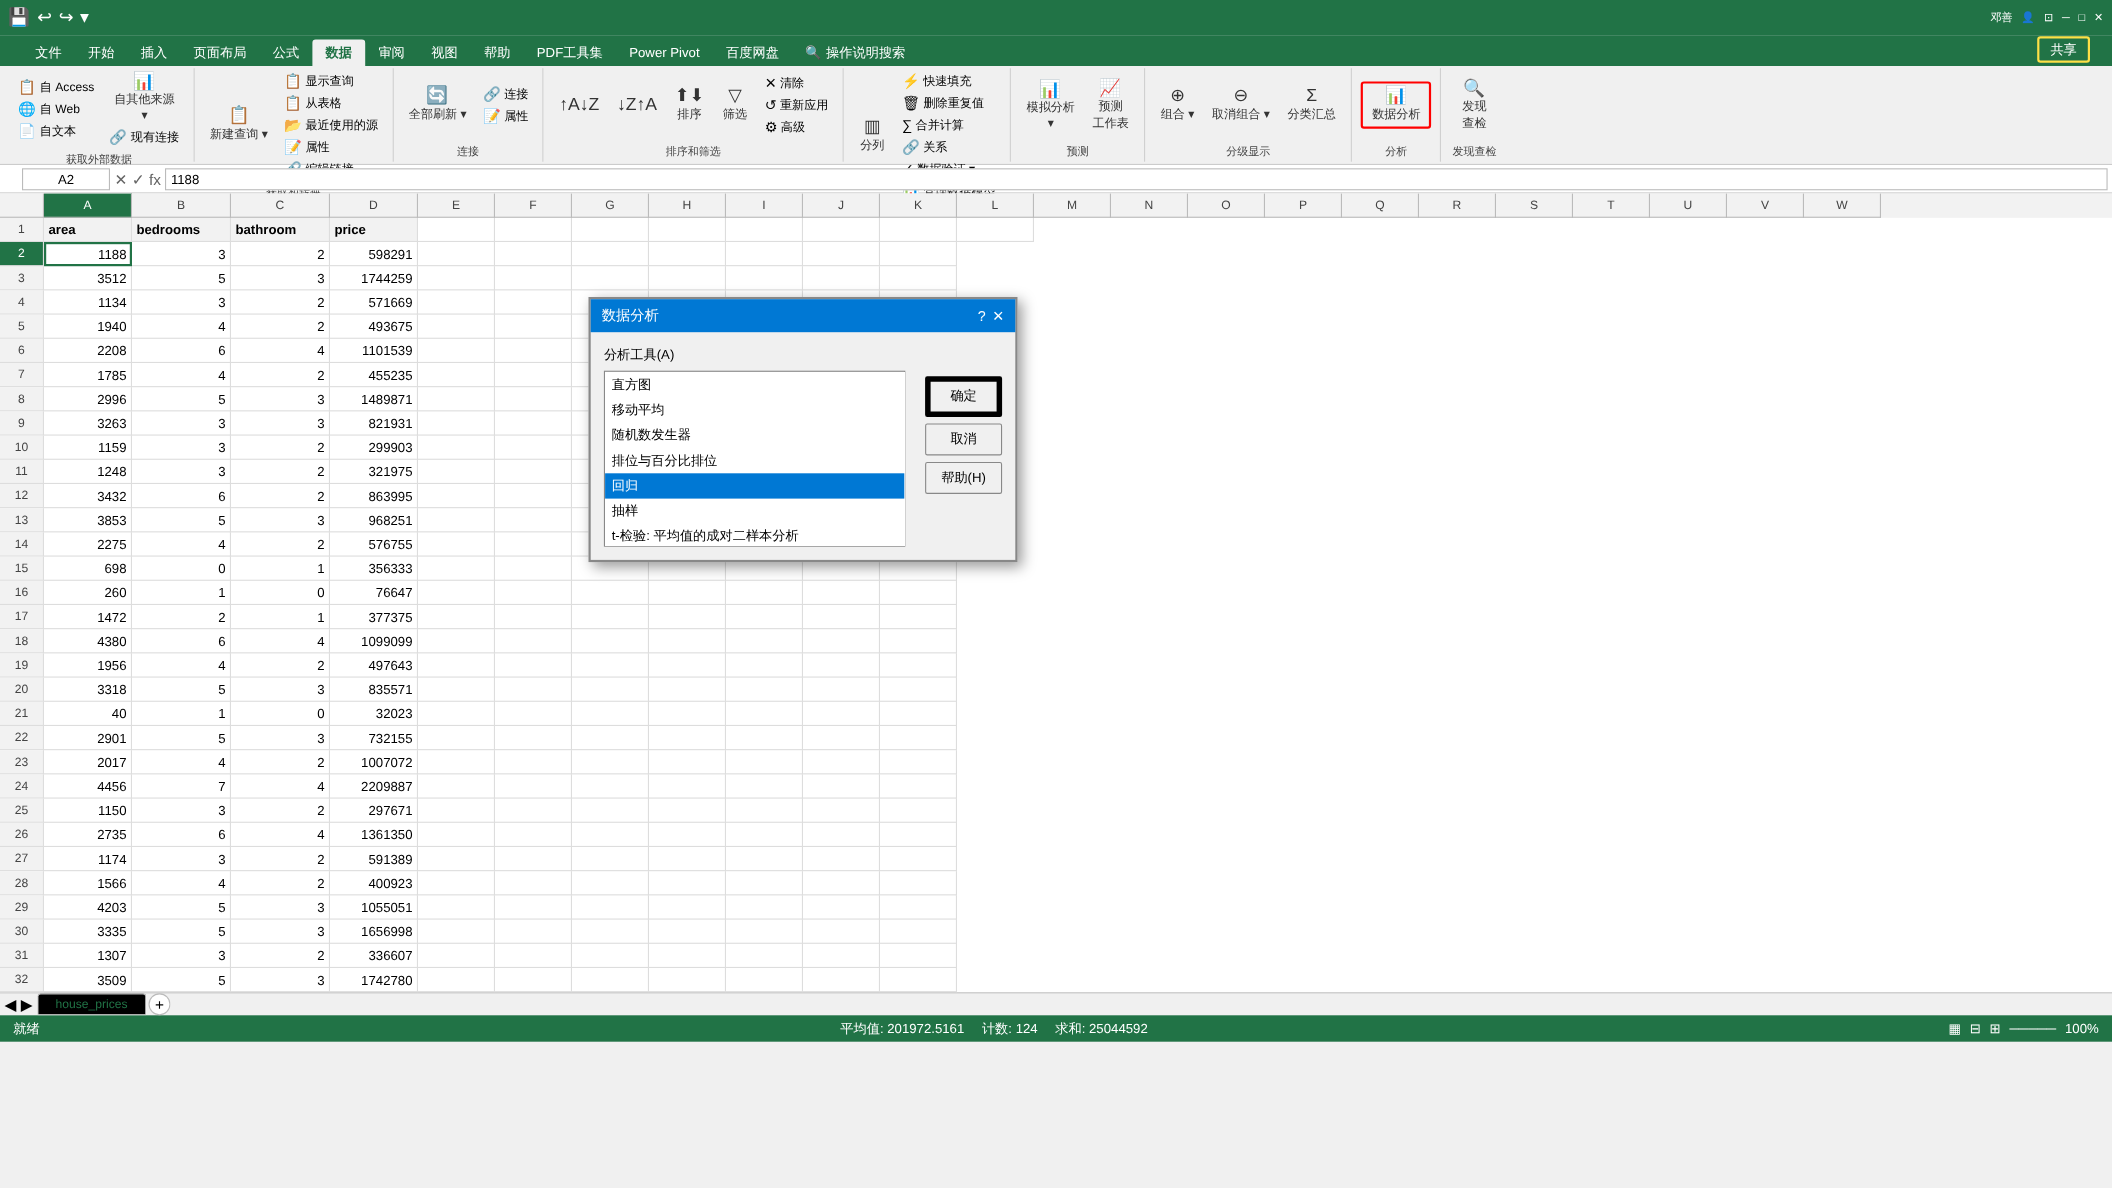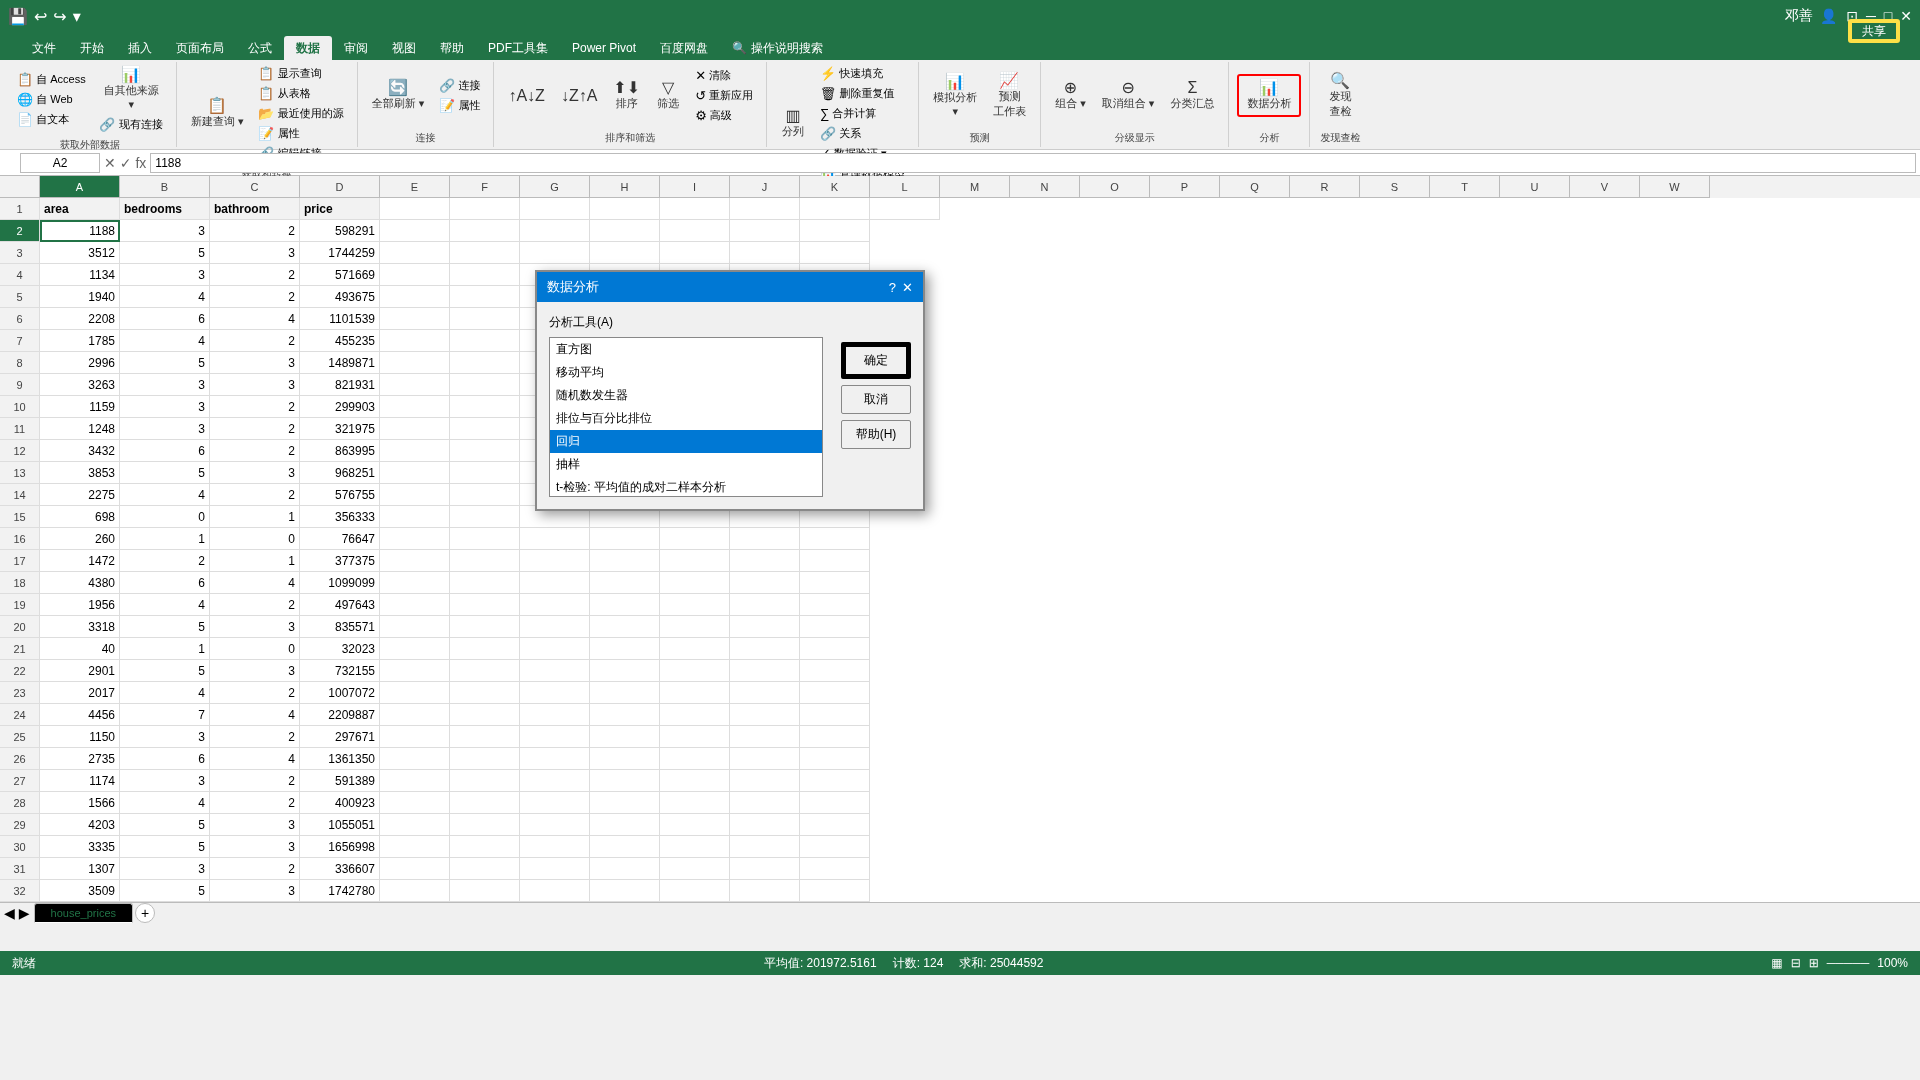--- a/index.html
+++ b/index.html
@@ -12,21 +12,21 @@
       display: flex;
       align-items: center;
       justify-content: space-between;
       padding: 0 8px;
       color: white;
     }
     #title-bar .left-icons { display: flex; align-items: center; gap: 6px; }
     #title-bar .left-icons span { font-size: 16px; cursor: pointer; }
     #title-bar .title { flex: 1; text-align: center; font-size: 13px; }
     #title-bar .right-icons { display: flex; align-items: center; gap: 8px; }
-    #title-bar .right-icons span { font-size: 14px; cursor: pointer; }
+    #title-bar .right-icons span { font-size: 10px; cursor: pointer; }
 
     
     #ribbon-tabs {
       background: #217346;
       display: flex;
       align-items: flex-end;
       height: 28px;
       padding: 0 20px;
     }
     .ribbon-tab {
@@ -251,21 +251,20 @@
     
     #status-bar {
       display: flex;
       align-items: center;
       justify-content: space-between;
       height: 24px;
       background: #217346;
       color: white;
       padding: 0 12px;
       font-size: 12px;
-      margin-top: 28px;
     }
     #status-bar .stats { display: flex; gap: 16px; }
     #status-bar .view-icons { display: flex; gap: 8px; align-items: center; }
 
     
     #dialog-overlay {
       position: fixed;
       top: 0; left: 0; right: 0; bottom: 0;
       z-index: 100;
       pointer-events: none;
@@ -361,21 +360,21 @@
   <div class="ribbon-tab">公式</div>
   <div class="ribbon-tab active">数据</div>
   <div class="ribbon-tab">审阅</div>
   <div class="ribbon-tab">视图</div>
   <div class="ribbon-tab">帮助</div>
   <div class="ribbon-tab">PDF工具集</div>
   <div class="ribbon-tab">Power Pivot</div>
   <div class="ribbon-tab">百度网盘</div>
   <div class="ribbon-tab" style="display:flex;align-items:center;gap:4px;"><span>🔍</span> 操作说明搜索</div>
   <div style="flex:1"></div>
-  <div class="ribbon-tab" style="background:#217346;border:4px solid #fde047;padding:3px 10px;margin-bottom:17px;border-radius:3px;">共享</div>
+  <div class="ribbon-tab" style="background:#217346;border:2px solid #fde047;padding:3px 10px;margin-bottom:3px;border-radius:3px;">共享</div>
 </div>
 
 <div id="ribbon">
 
   <div class="ribbon-group">
     <div class="ribbon-group-content">
       <div class="v-group">
         <div class="ribbon-btn-small">
           <span class="icon-sm">📋</span>
           <span>自 Access</span>

